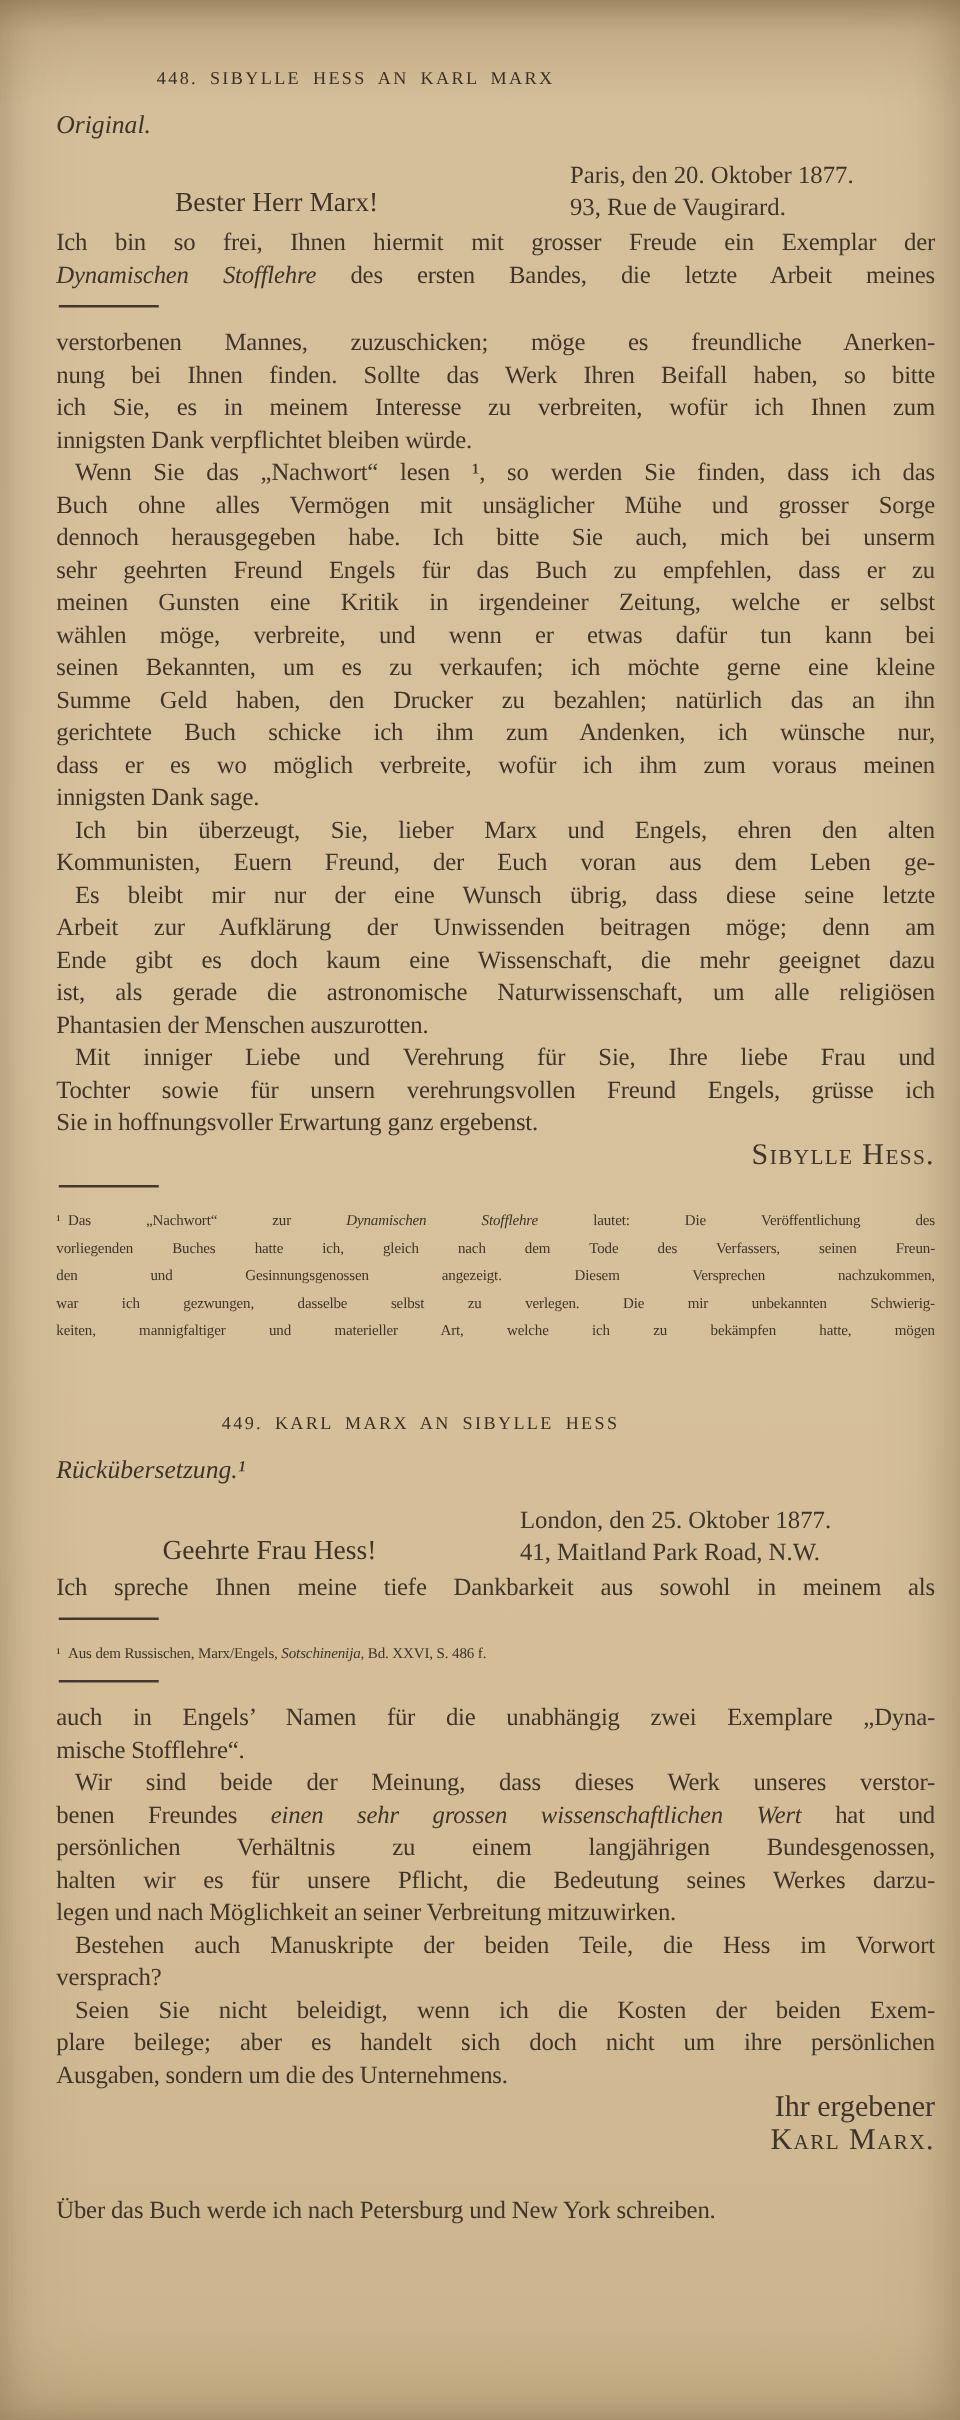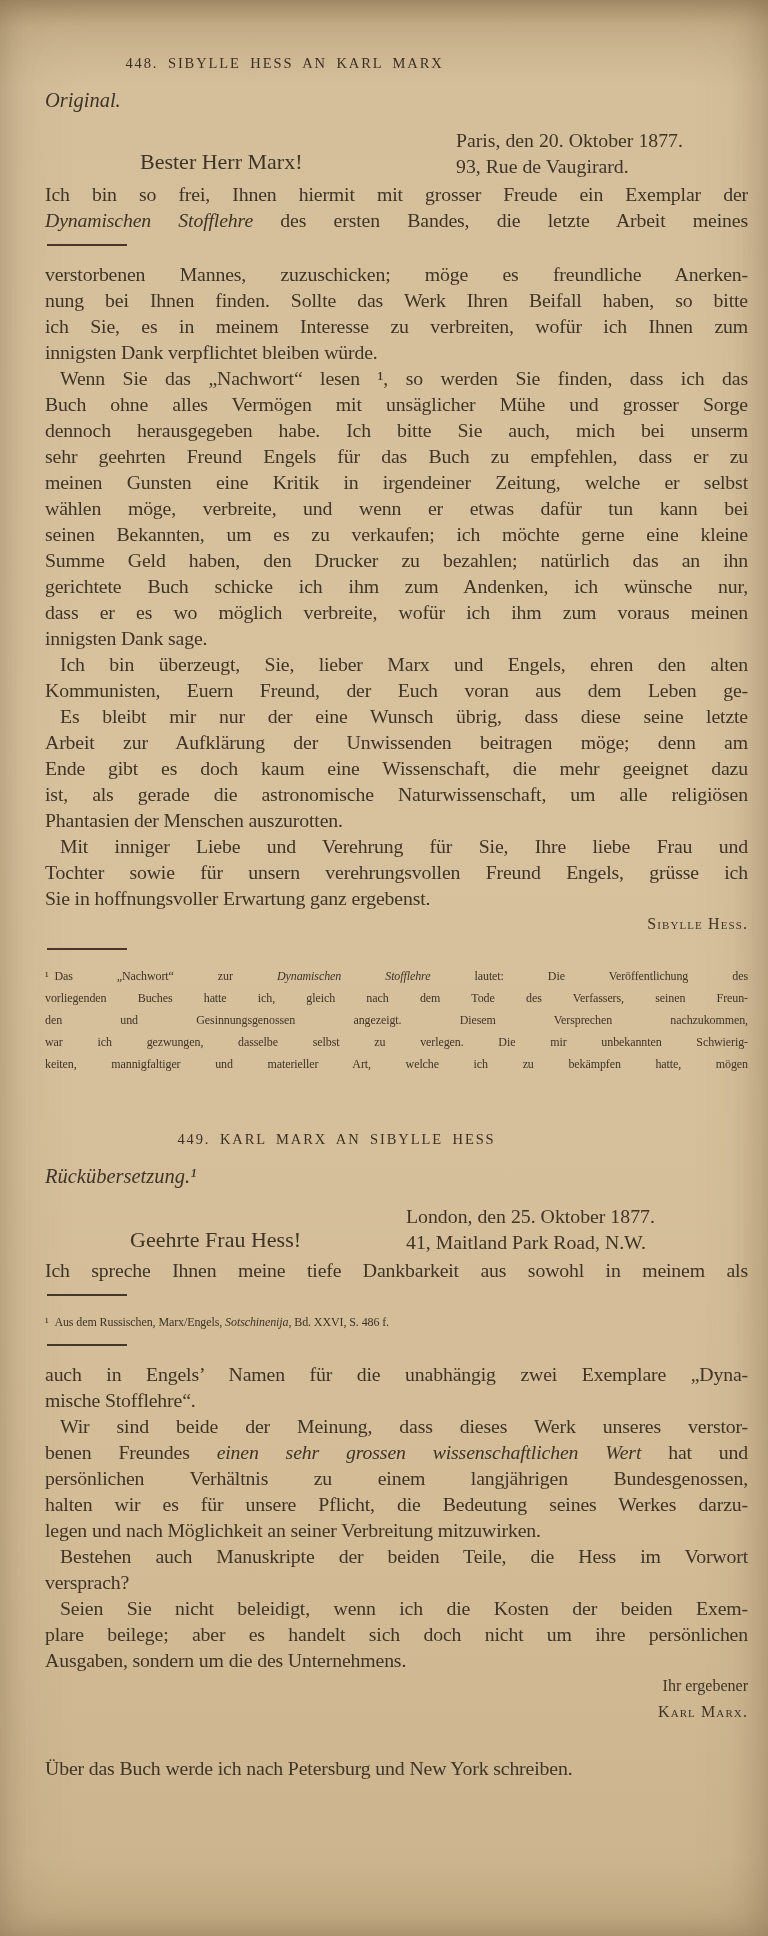--- a/index.html
+++ b/index.html
@@ -14,29 +14,29 @@
   .heading{
     text-align:center;font-size:14.5px;letter-spacing:1.9px;word-spacing:4px;
     white-space:nowrap;color:#3a3023;margin-bottom:15px;
   }
   .l448 .heading{transform:translateX(-112px);}
   .l449 .heading{transform:translateX(-60px);}
   .meta{position:relative;height:52px;font-size:19.8px;line-height:26px;margin-bottom:8px;}
   .src{position:absolute;left:0;top:0;font-style:italic;font-size:20.5px;}
   .dateblock{position:absolute;top:0;margin-top:40px;}
   .l448 .dateblock{left:411px;}
-  .l449 .dateblock{left:361px;}
+  .l449 .dateblock{left:371px;}
   .salutation{font-size:22px;line-height:26px;}
   .l448 .salutation{margin:10px 0 6px 95px;}
   .l449 .salutation{margin:12px 0 4px 85px;}
   .para{font-size:19.8px;line-height:26px;letter-spacing:-0.15px;}
   .line{text-align:justify;text-align-last:justify;-moz-text-align-last:justify;}
   .line.last{text-align-last:left;-moz-text-align-last:left;}
   .line.indent{text-indent:15px;}
-  .right-line{font-size:16px;line-height:26px;text-align:right;text-align-last:right;-moz-text-align-last:right;}
+  .right-line{font-size:24px;line-height:26px;text-align:right;text-align-last:right;-moz-text-align-last:right;}
   .sc{font-variant:small-caps;letter-spacing:1.1px;}
   .it{font-style:italic;}
   .rule{width:80px;height:0;border-top:2px solid #45382a;margin:11px 0 15px 2px;}
   .footnote{font-size:12px;line-height:22px;letter-spacing:-0.1px;}
   .gap{margin-top:30px;}
   .letter.l448{margin-bottom:56px;}
 </style>
 </head>
 <body>
 

